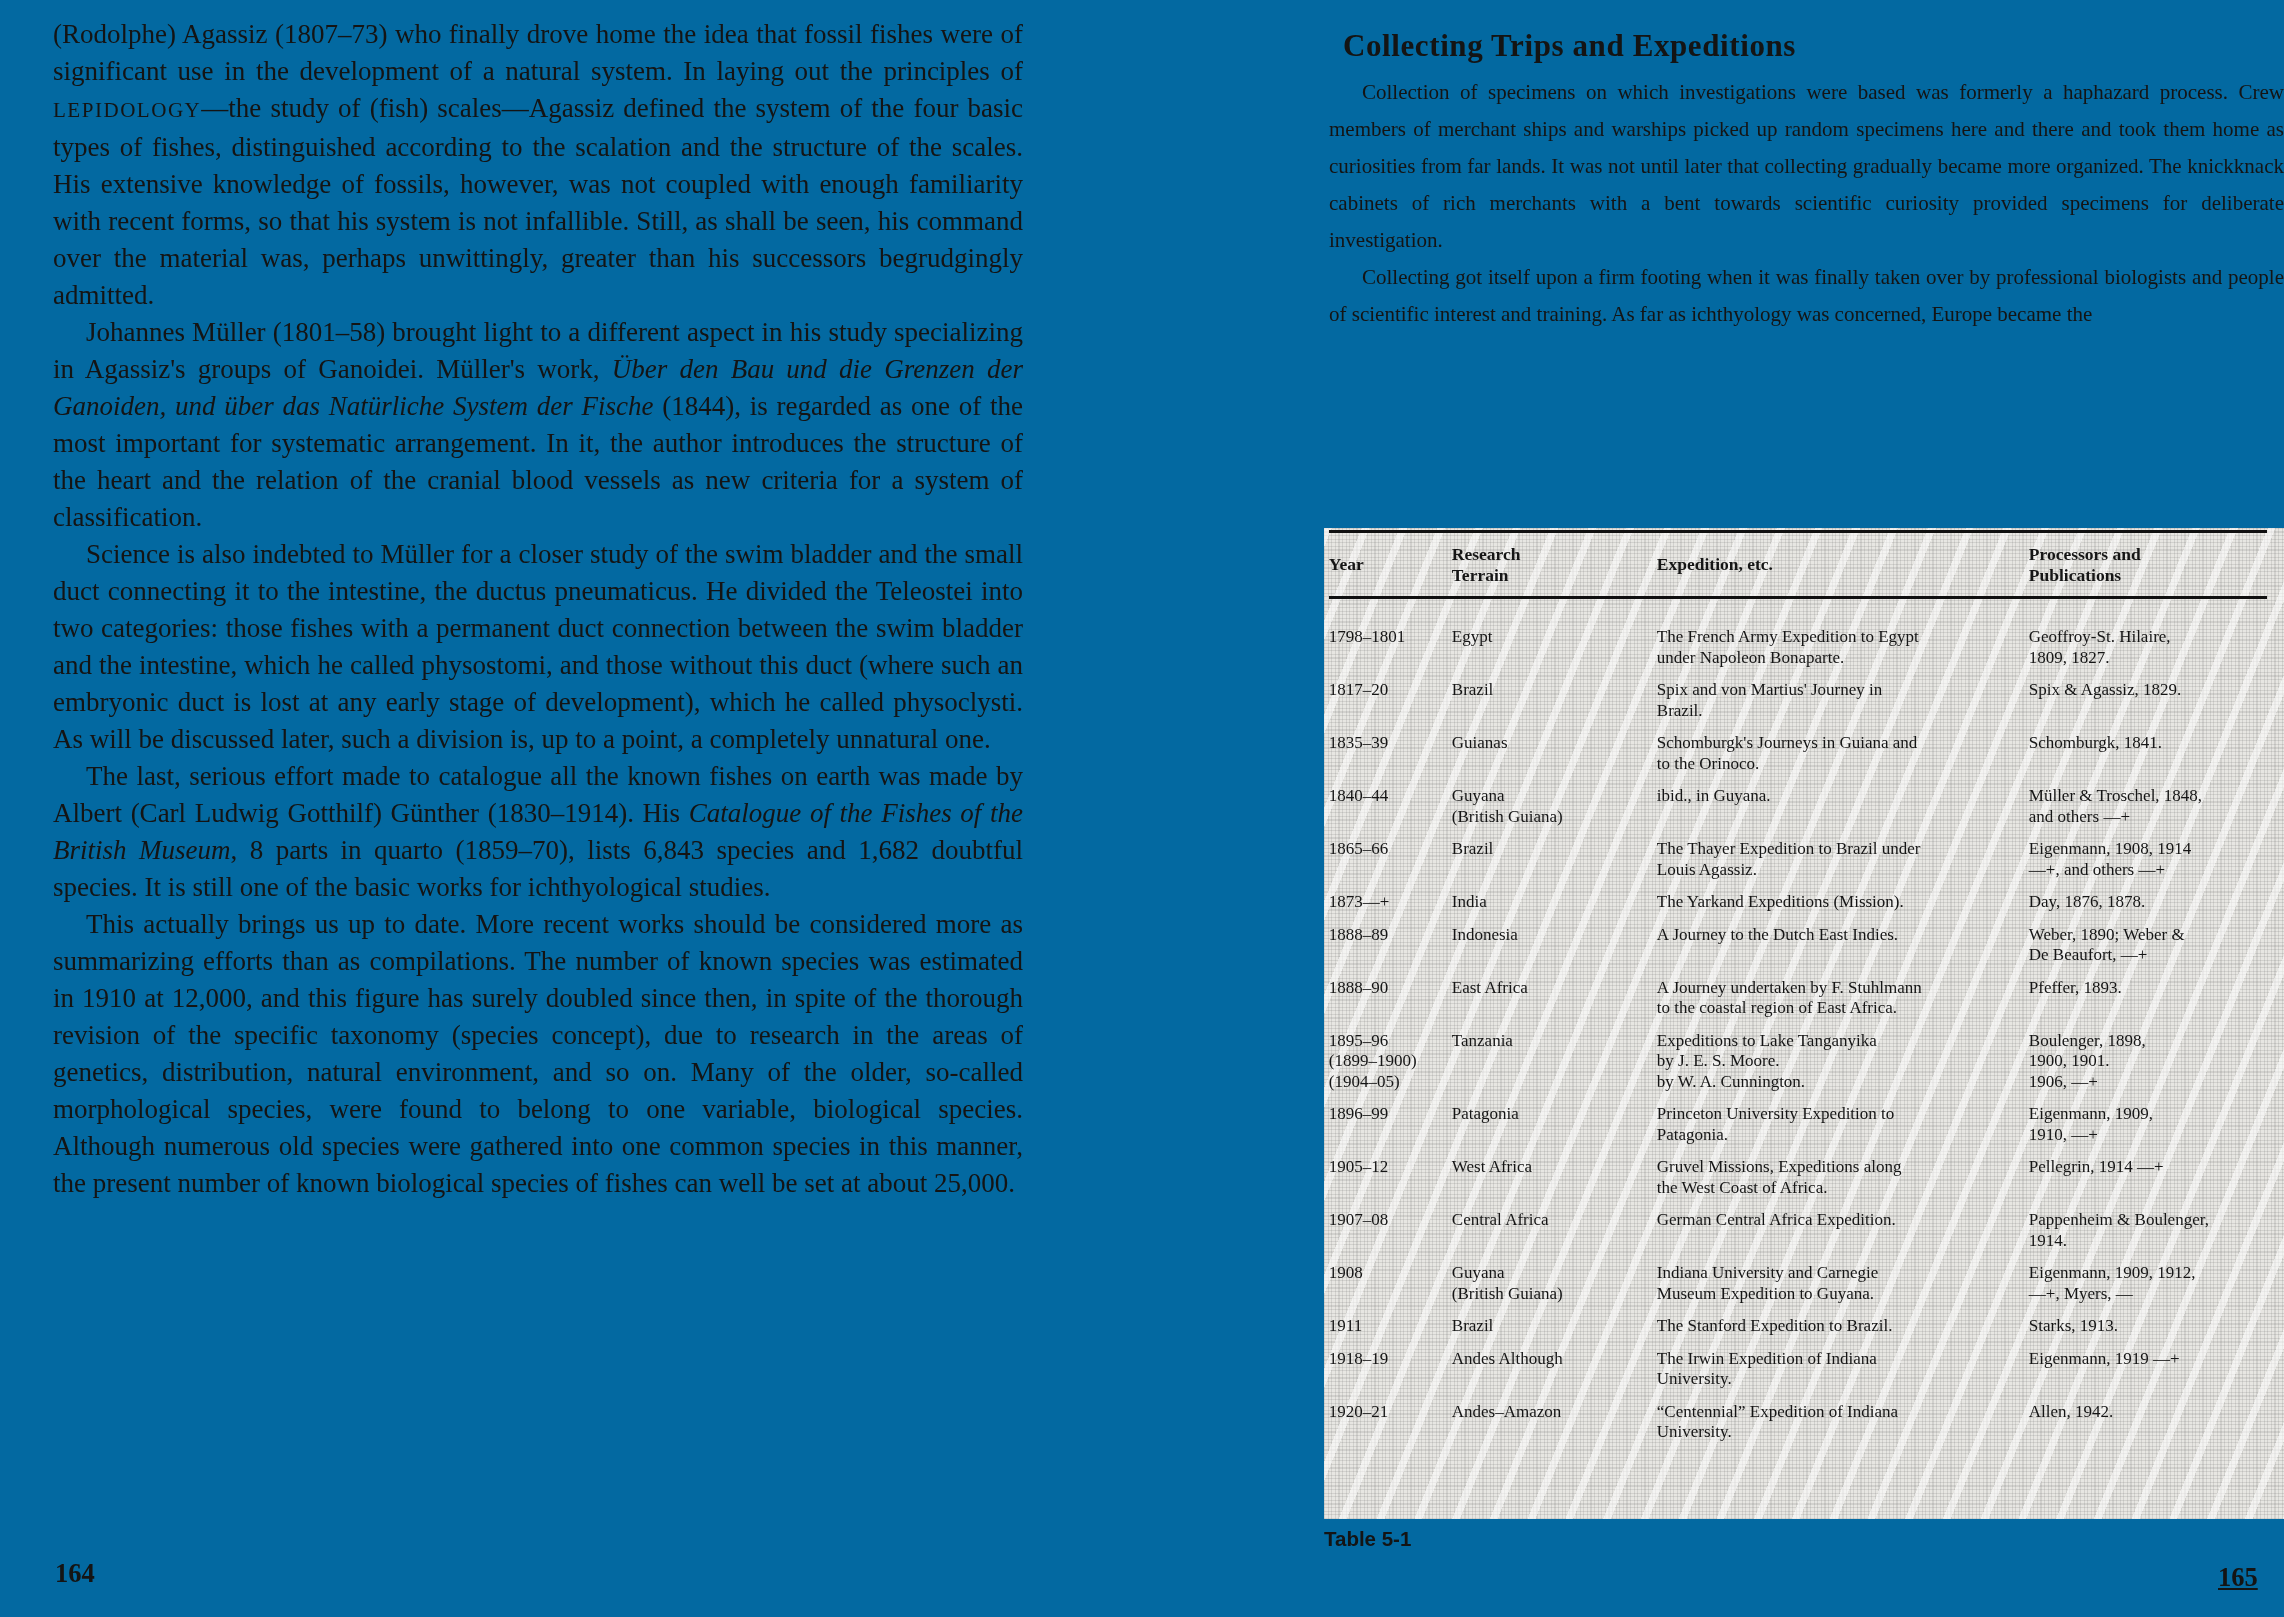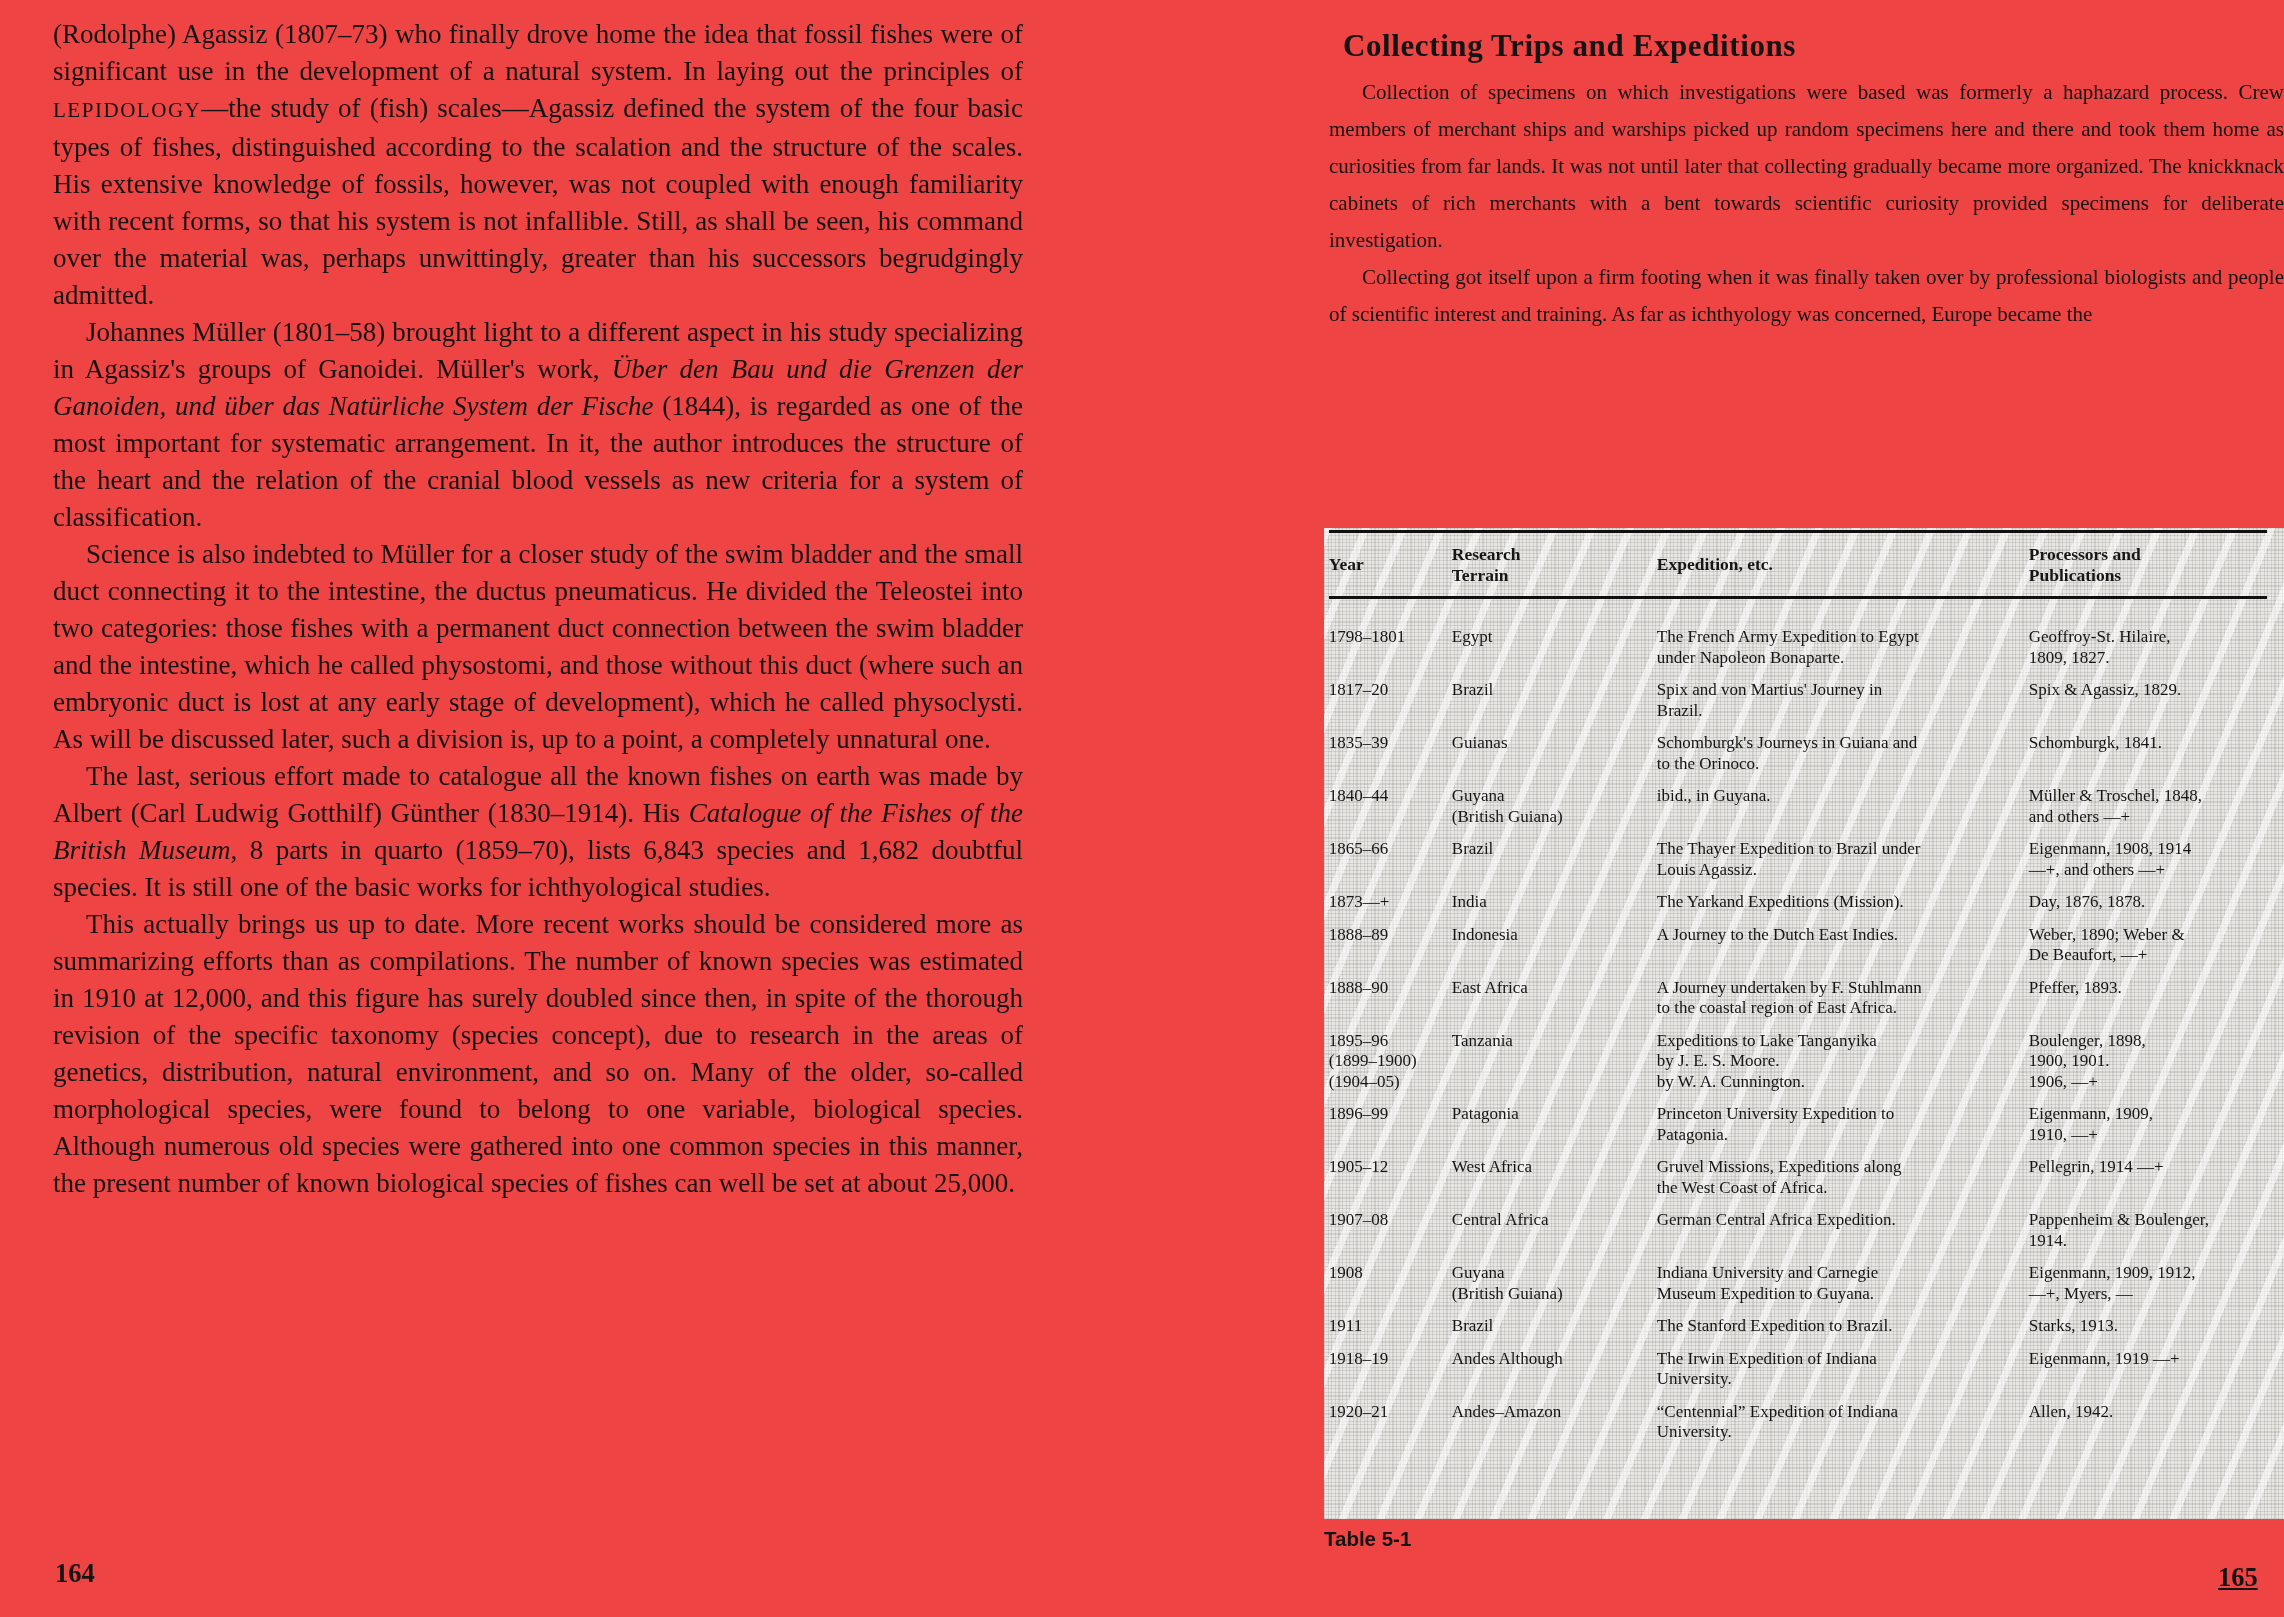--- a/index.html
+++ b/index.html
@@ -1,16 +1,16 @@
 <!DOCTYPE html>
 <html style="font-size:9.6px"><head>
 <meta charset="utf-8">
 <style>
   html,body{margin:0;padding:0;background:#ffffff;}
-  .sheet{position:relative;width:2284px;height:1618px;background:#ef4444;
+  .sheet{position:relative;width:2284px;height:1618px;background:#0369a1;
          font-family:"Liberation Serif",serif;color:#141414;overflow:hidden;}
 
   
   .col-left{position:absolute;left:53px;top:15.6px;width:970px;
             font-size:27px;line-height:37px;text-align:justify;}
   .col-left p{margin:0;}
   .p-indent{text-indent:33px;}
   .sc{font-size:0.78em;letter-spacing:1.5px;}
   .it{font-style:italic;}
 

